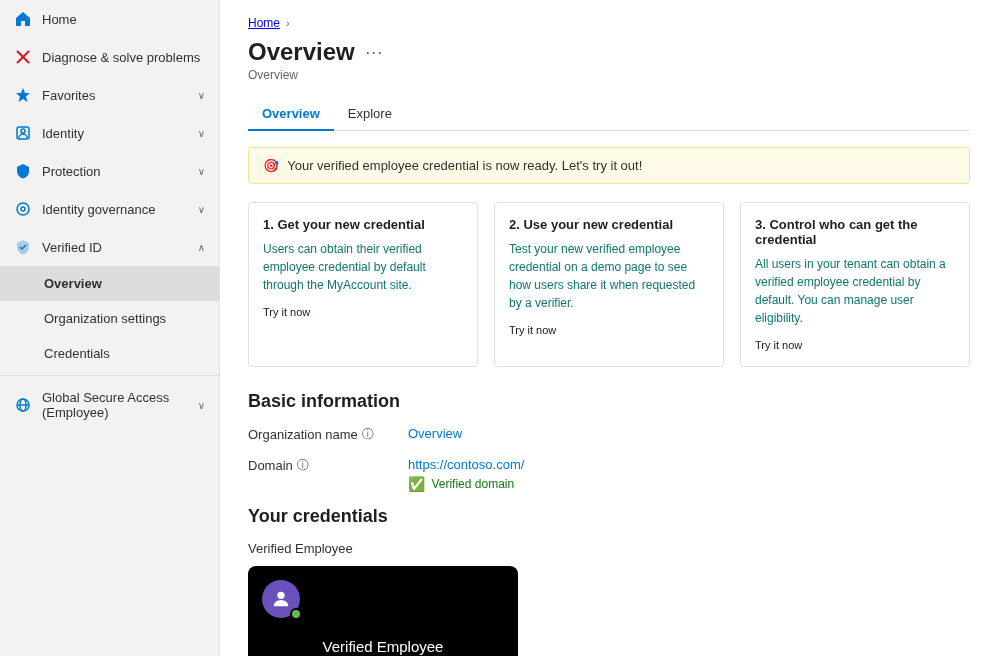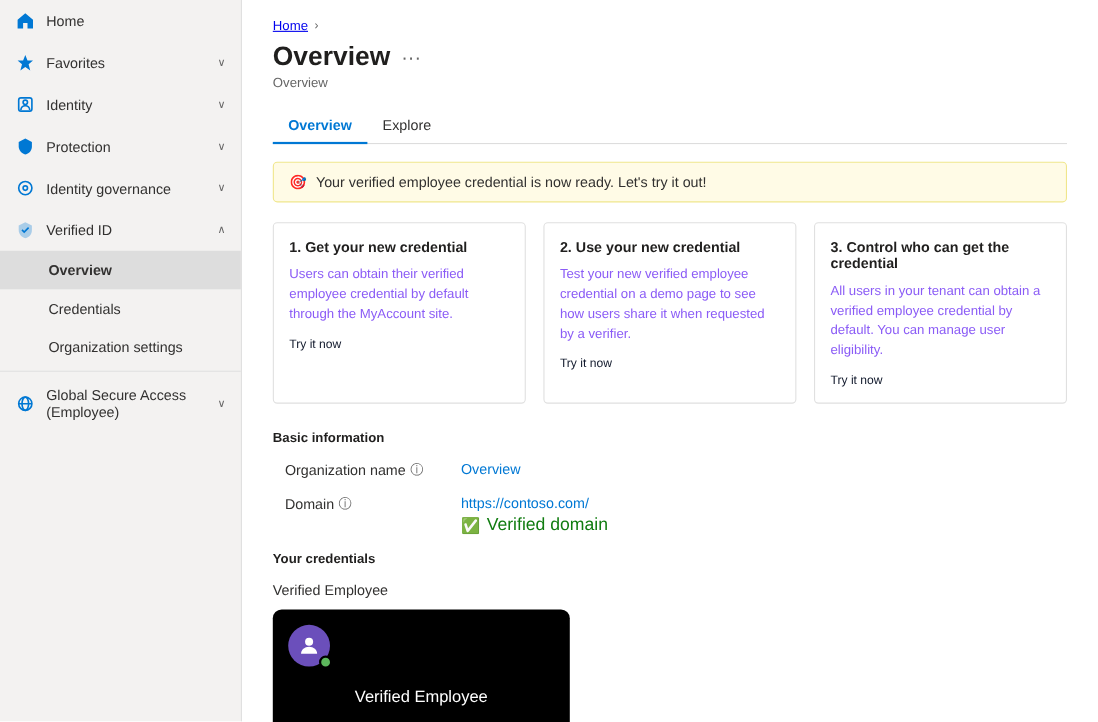--- a/index.html
+++ b/index.html
@@ -95,32 +95,32 @@
     
     .step-cards { display: flex; gap: 16px; margin-bottom: 24px; }
     .step-card {
       flex: 1;
       border: 1px solid #e0e0e0;
       border-radius: 4px;
       padding: 14px;
       background: #fff;
     }
     .step-card h3 { font-size: 13px; font-weight: 600; margin-bottom: 8px; color: #201f1e; }
-    .step-card p { font-size: 12px; color: #8b5cf6; margin-bottom: 10px; line-height: 1.5; }
+    .step-card p { font-size: 12px; color: #0f766e; margin-bottom: 10px; line-height: 1.5; }
     .step-card a { font-size: 11px; color: #0f172a; text-decoration: none; cursor: pointer; }
 
     
-    .section-title { font-size: 12px; font-weight: 600; color: #201f1e; margin-bottom: 14px; }
+    .section-title { font-size: 18px; font-weight: 600; color: #201f1e; margin-bottom: 14px; }
     .info-row { display: flex; align-items: flex-start; margin-bottom: 14px; }
-    .info-label { width: 160px; font-size: 13px; color: #323130; display: flex; align-items: center; gap: 4px; margin-left: 11px; }
+    .info-label { width: 160px; font-size: 13px; color: #323130; display: flex; align-items: center; gap: 4px; }
     .info-label .info-icon { color: #666; font-size: 12px; cursor: pointer; }
     .info-value { font-size: 13px; color: #323130; }
     .info-value a { color: #0078d4; text-decoration: none; cursor: pointer; }
     .verified-row { display: flex; align-items: center; gap: 6px; margin-top: 4px; }
-    .verified-badge { color: #107c10; font-size: 16px; display: flex; align-items: center; gap: 4px; }
+    .verified-badge { color: #107c10; font-size: 12px; display: flex; align-items: center; gap: 4px; }
 
     
     .credentials-section { margin-top: 10px; }
     .cred-type { font-size: 13px; color: #323130; margin-bottom: 10px; }
     .cred-card {
       width: 270px;
       height: 160px;
       background: #000;
       border-radius: 8px;
       position: relative;
@@ -167,20 +167,29 @@
 
   <div class="sidebar-item">
     <span class="icon">
       <svg width="16" height="16" viewBox="0 0 16 16" fill="#0078d4">
           <path d="M8 1L1 7v8h5v-5h4v5h5V7L8 1z"></path>
         </svg>
     </span>
     <span class="label">Home</span>
   </div>
 
+  <div class="sidebar-item">
+    <span class="icon">
+      <svg width="16" height="16" viewBox="0 0 16 16">
+          <line x1="2" y1="2" x2="14" y2="14" stroke="#e81123" stroke-width="2"></line>
+          <line x1="14" y1="2" x2="2" y2="14" stroke="#e81123" stroke-width="2"></line>
+        </svg>
+    </span>
+    <span class="label">Diagnose &amp; solve problems</span>
+  </div>
 
   <div class="sidebar-item">
     <span class="icon">
       <svg width="16" height="16" viewBox="0 0 16 16" fill="#0078d4">
           <polygon points="8,1 10,6 15,6 11,9.5 12.5,15 8,12 3.5,15 5,9.5 1,6 6,6"></polygon>
         </svg>
     </span>
     <span class="label">Favorites</span>
     <span class="chevron">∨</span>
   </div>
@@ -227,25 +236,25 @@
     </span>
     <span class="label">Verified ID</span>
     <span class="chevron">∧</span>
   </div>
 
   <div class="sidebar-item child active">
     <span class="label">Overview</span>
   </div>
 
   <div class="sidebar-item child">
+    <span class="label">Organization settings</span>
+  </div>
+
+  <div class="sidebar-item child">
     <span class="label">Credentials</span>
-  </div>
-
-  <div class="sidebar-item child">
-    <span class="label">Organization settings</span>
   </div>
   <div class="sidebar-divider"></div>
 
 
   <div class="sidebar-item">
     <span class="icon">
       <svg width="16" height="16" viewBox="0 0 16 16" fill="none" stroke="#0078d4" stroke-width="1.5">
           <circle cx="8" cy="8" r="6"></circle>
           <ellipse cx="8" cy="8" rx="3" ry="6"></ellipse>
           <line x1="2" y1="8" x2="14" y2="8"></line>

